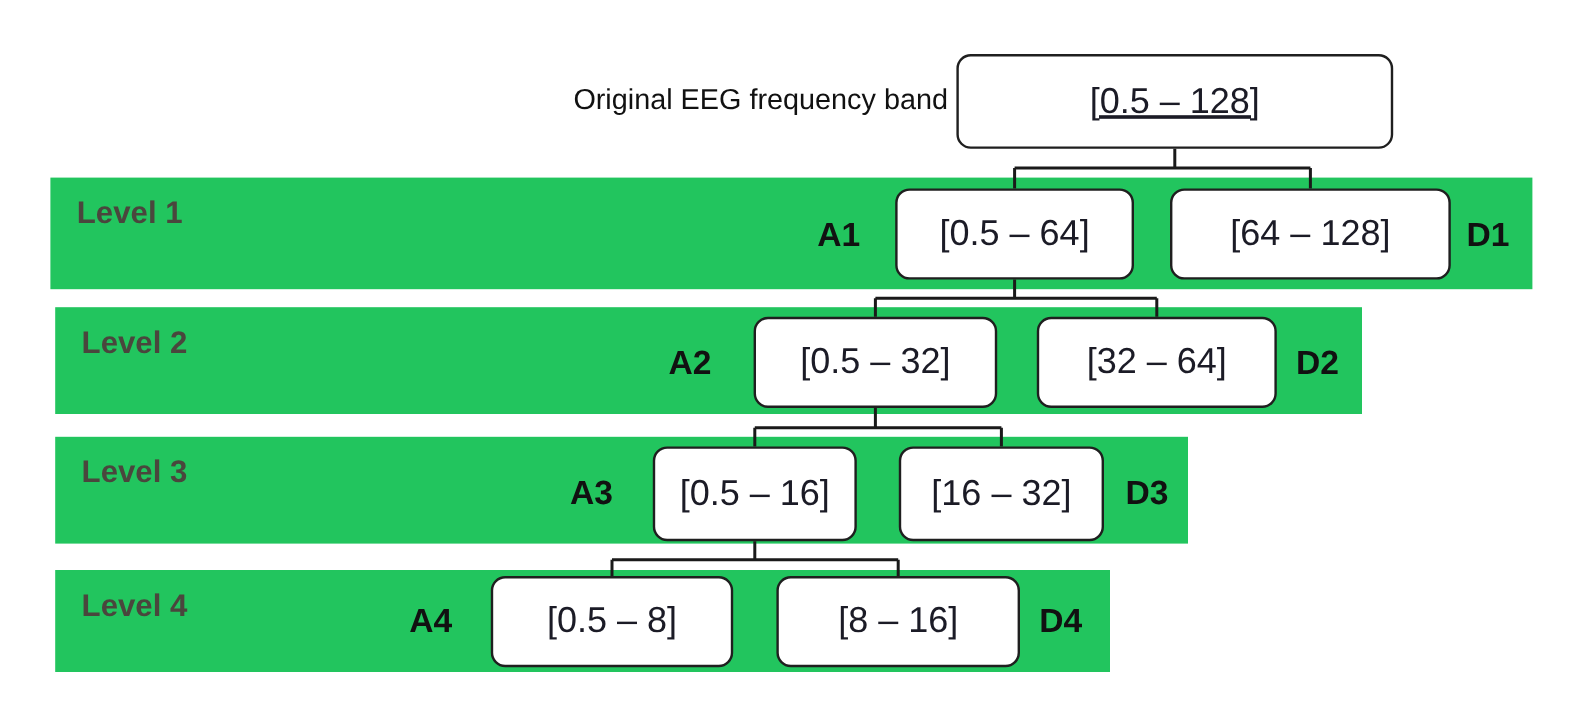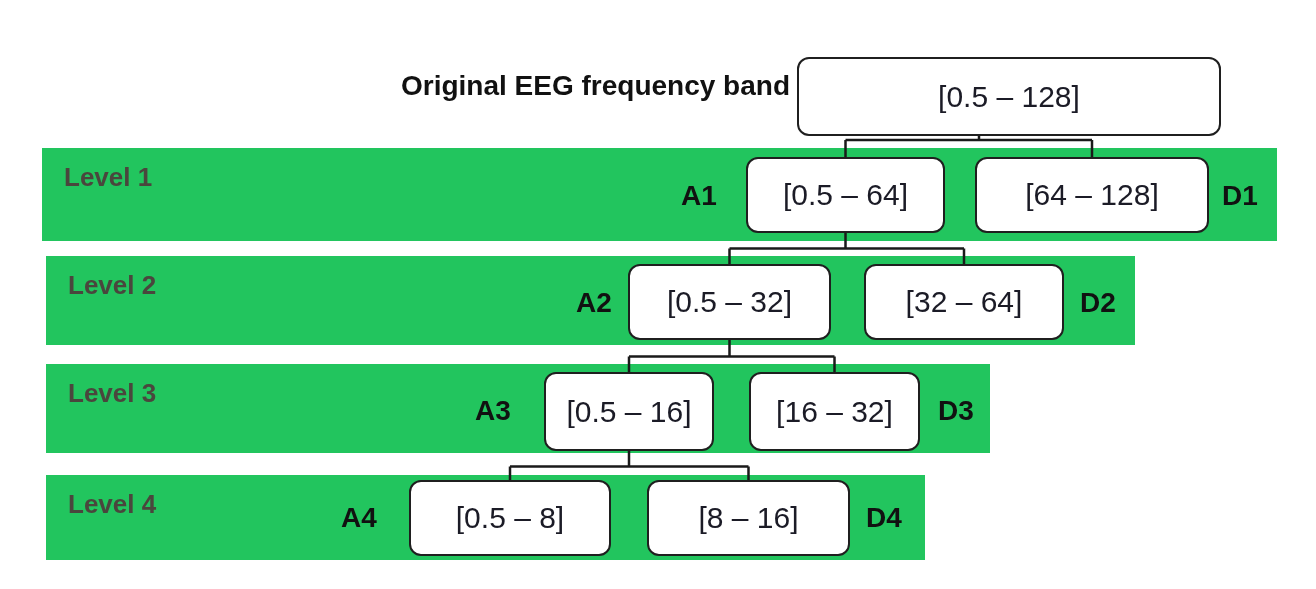--- a/index.html
+++ b/index.html
@@ -54,52 +54,52 @@
     border: 2.5px solid #1f1f1f;
     border-radius: 12px;
     display: flex;
     align-items: center;
     justify-content: center;
     font-size: 30px;
     color: #1b1b26;
     white-space: nowrap;
     z-index: 3;
   }
-  .node-root { left: 797px; top: 57px;  width: 424px; height: 79px; }
+  .node-root { left: 797px; top: 45px;  width: 364px; height: 79px; text-decoration: underline; }
   .node-a1   { left: 746px; top: 157px; width: 199px; height: 76px; }
   .node-d1   { left: 975px; top: 157px; width: 234px; height: 76px; text-align: center; }
   .node-a2   { left: 628px; top: 264px; width: 203px; height: 76px; }
   .node-d2   { left: 864px; top: 264px; width: 200px; height: 76px; }
   .node-a3   { left: 544px; top: 372px; width: 170px; height: 79px; }
   .node-d3   { left: 749px; top: 372px; width: 171px; height: 79px; }
   .node-a4   { left: 409px; top: 480px; width: 202px; height: 76px; }
   .node-d4   { left: 647px; top: 480px; width: 203px; height: 76px; }
   
   .root-label {
     position: absolute;
     right: 526px;
     top: 70px;
-    font-size: 28px;
-    font-weight: 700;
+    font-size: 24px;
+    font-weight: 400;
     color: #111111;
     white-space: nowrap;
     z-index: 3;
   }
   
   .coef-label {
     position: absolute;
     font-size: 28px;
     font-weight: 700;
     color: #111111;
     white-space: nowrap;
     z-index: 3;
   }
   .lbl-a1 { left: 681px;  top: 180px; }
   .lbl-d1 { left: 1222px; top: 180px; }
-  .lbl-a2 { left: 557px;  top: 287px; margin-left: 19px; }
+  .lbl-a2 { left: 557px;  top: 287px; }
   .lbl-d2 { left: 1080px; top: 287px; text-align: right; }
   .lbl-a3 { left: 475px;  top: 395px; }
   .lbl-d3 { left: 938px;  top: 395px; }
   .lbl-a4 { left: 341px;  top: 502px; text-align: right; }
   .lbl-d4 { left: 866px;  top: 502px; }
 </style>
 </head>
 <body>
 
 <div class="canvas">

